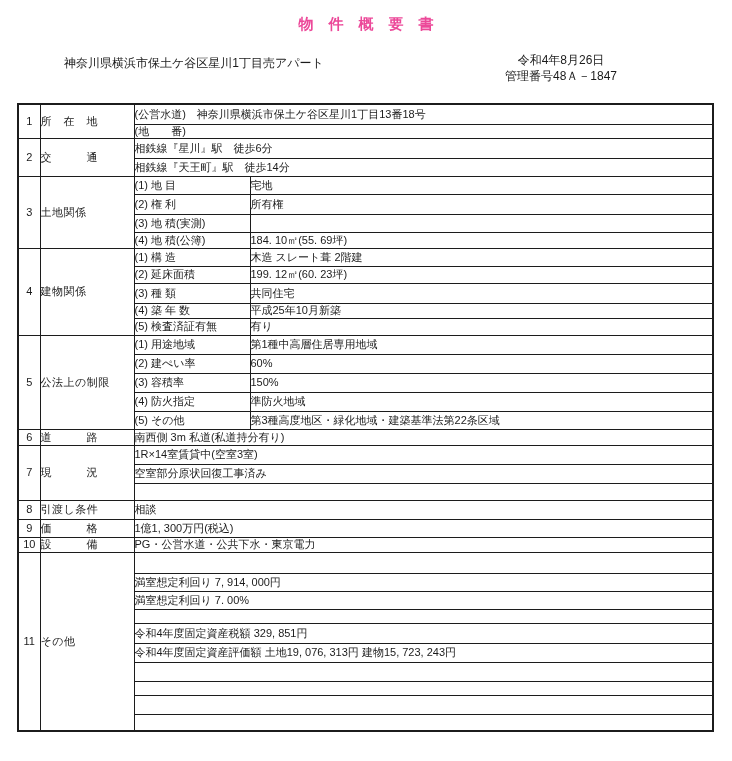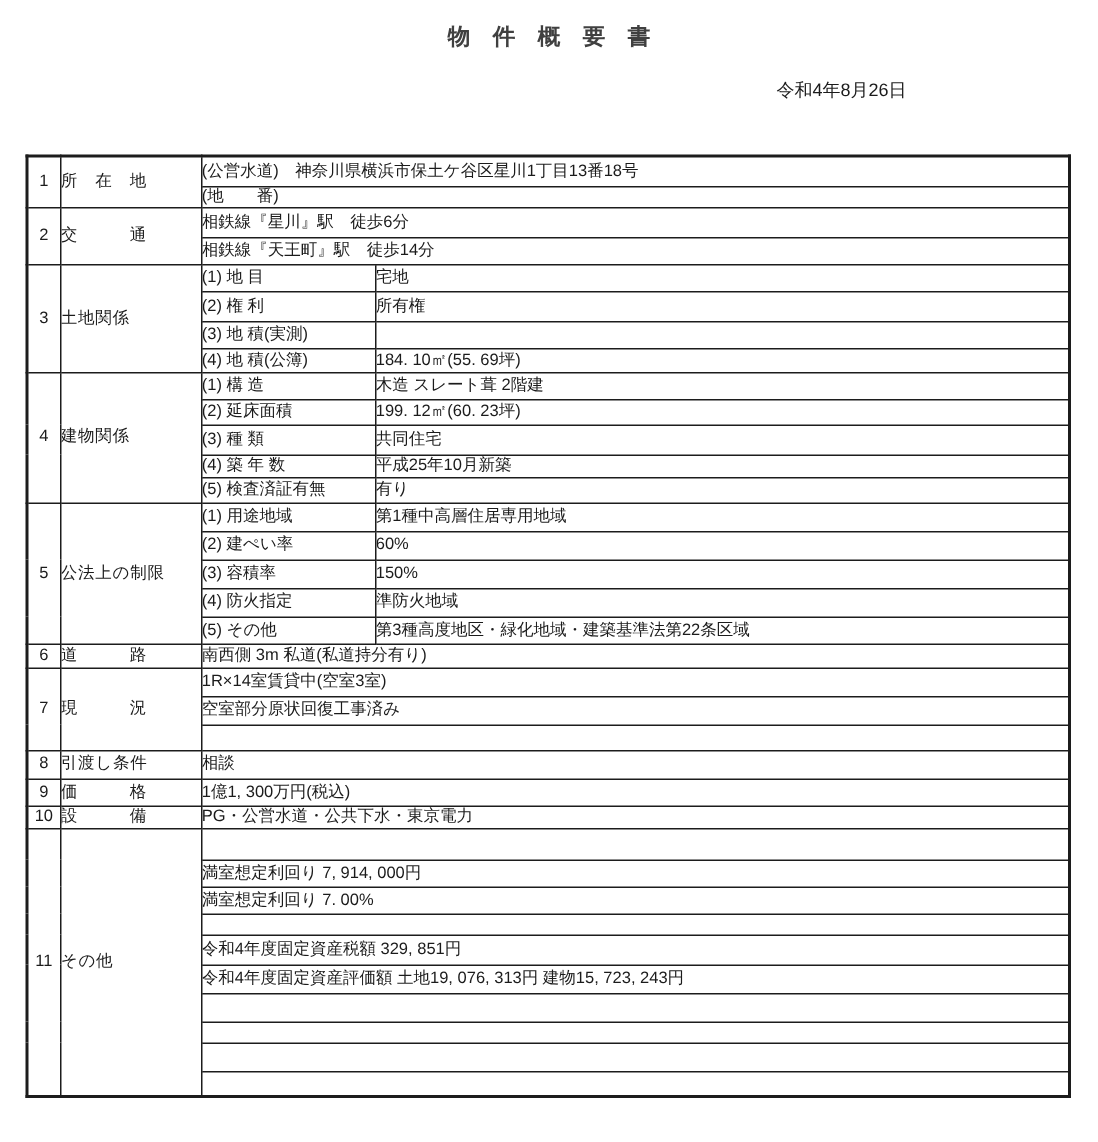--- a/index.html
+++ b/index.html
@@ -7,21 +7,21 @@
     position:relative;
     width:732px;height:761px;
     background:#fff;
     font-family:"Liberation Sans","DejaVu Sans",sans-serif;
     color:#1b1b1b;
     overflow:hidden;
   }
   .doc-title{
     position:absolute;top:15px;left:0;width:732px;
     text-align:center;font-size:15px;font-weight:bold;
-    color:#404040;
+    color:#ec4899;
   }
   .hdr-left{
     position:absolute;top:55px;left:64px;
     font-size:12px;white-space:nowrap;
   }
   .hdr-right{
     position:absolute;top:53px;left:476px;width:170px;
     text-align:center;font-size:12px;line-height:15.5px;
   }
   table.sheet{
@@ -48,23 +48,25 @@
   td.r1{padding-left:6px;}
   td.indent{padding-left:68px;margin-top:32px;}
 </style>
 </head>
 <body>
 
 <div class="page">
 
   <div class="doc-title">物　件　概　要　書</div>
 
+  <div class="hdr-left">神奈川県横浜市保土ケ谷区星川1丁目売アパート</div>
 
   <div class="hdr-right">
     <div>令和4年8月26日</div>
+    <div>管理番号48Ａ－1847</div>
   </div>
 
   <table class="sheet">
     <colgroup>
       <col style="width:22px">
         <col style="width:94px">
         <col style="width:116px">
         <col style="width:463px">
     </colgroup>
 

